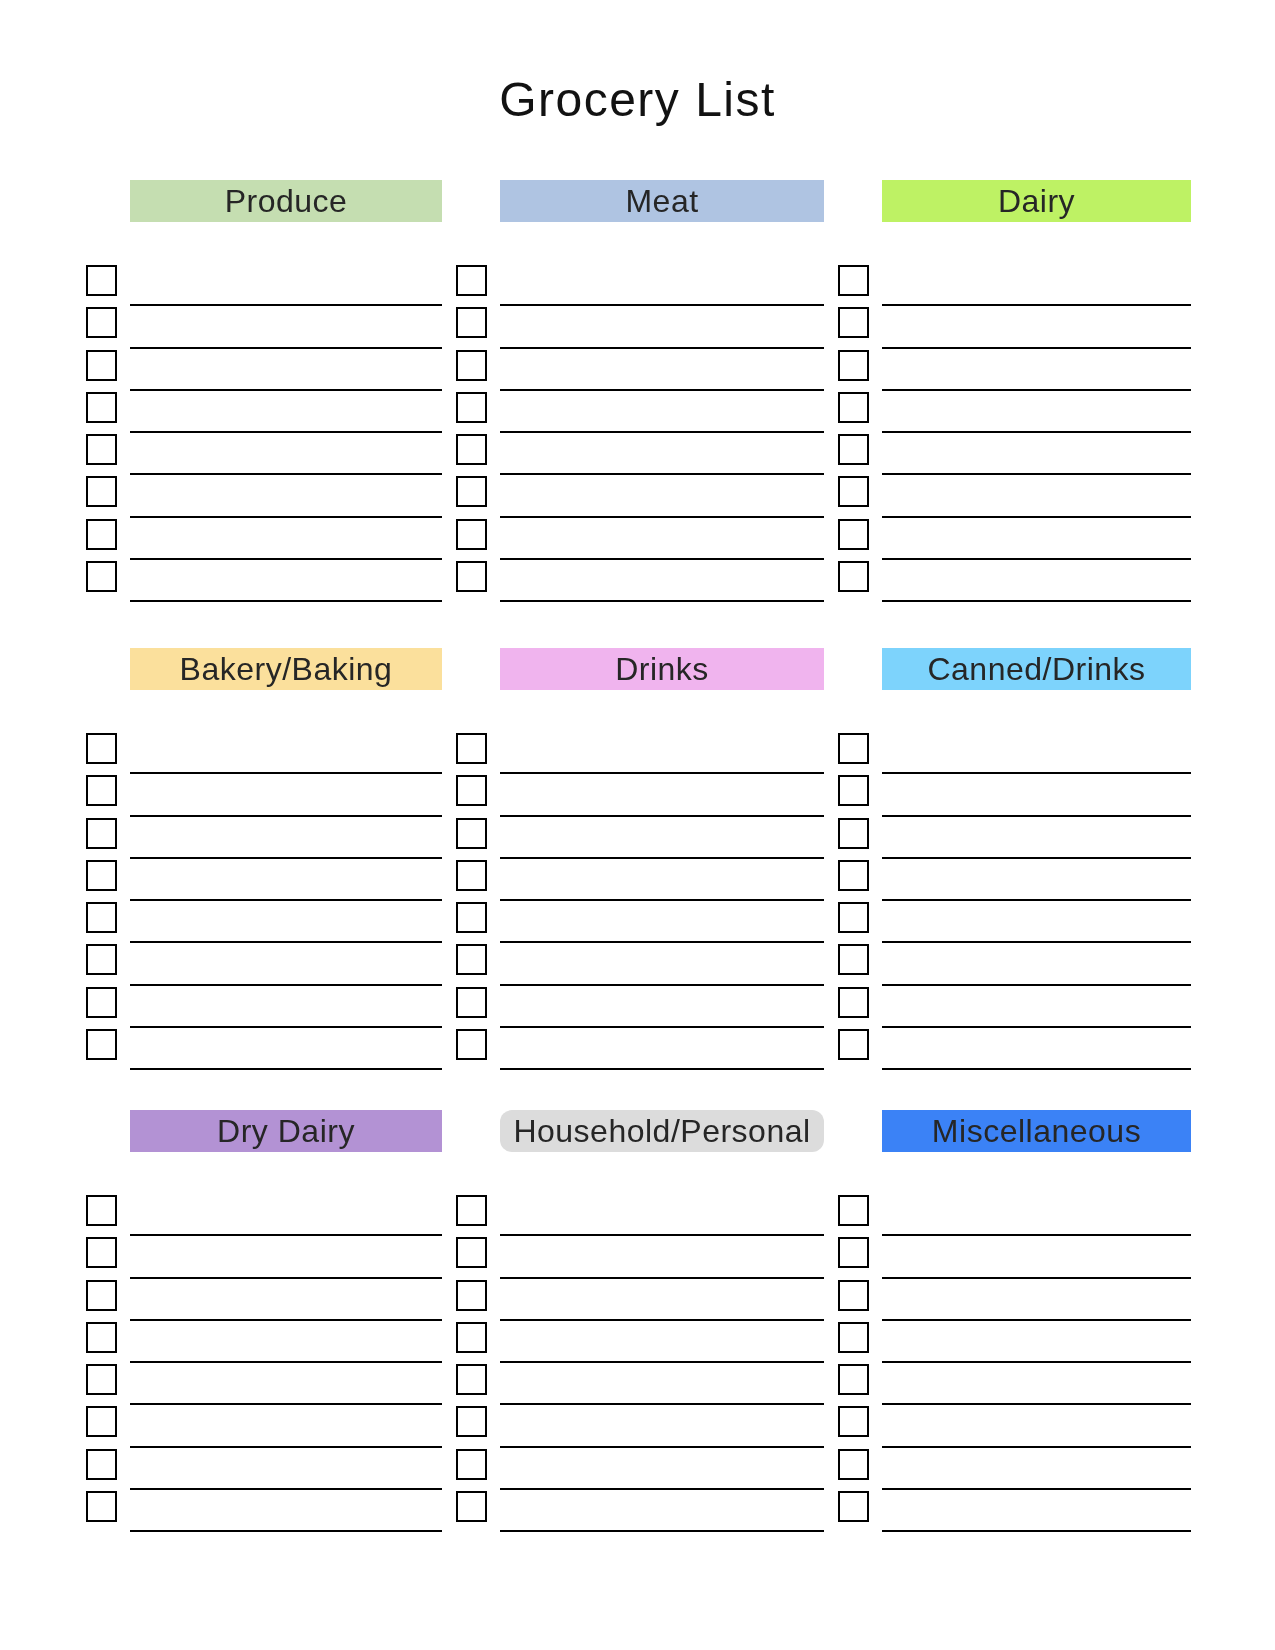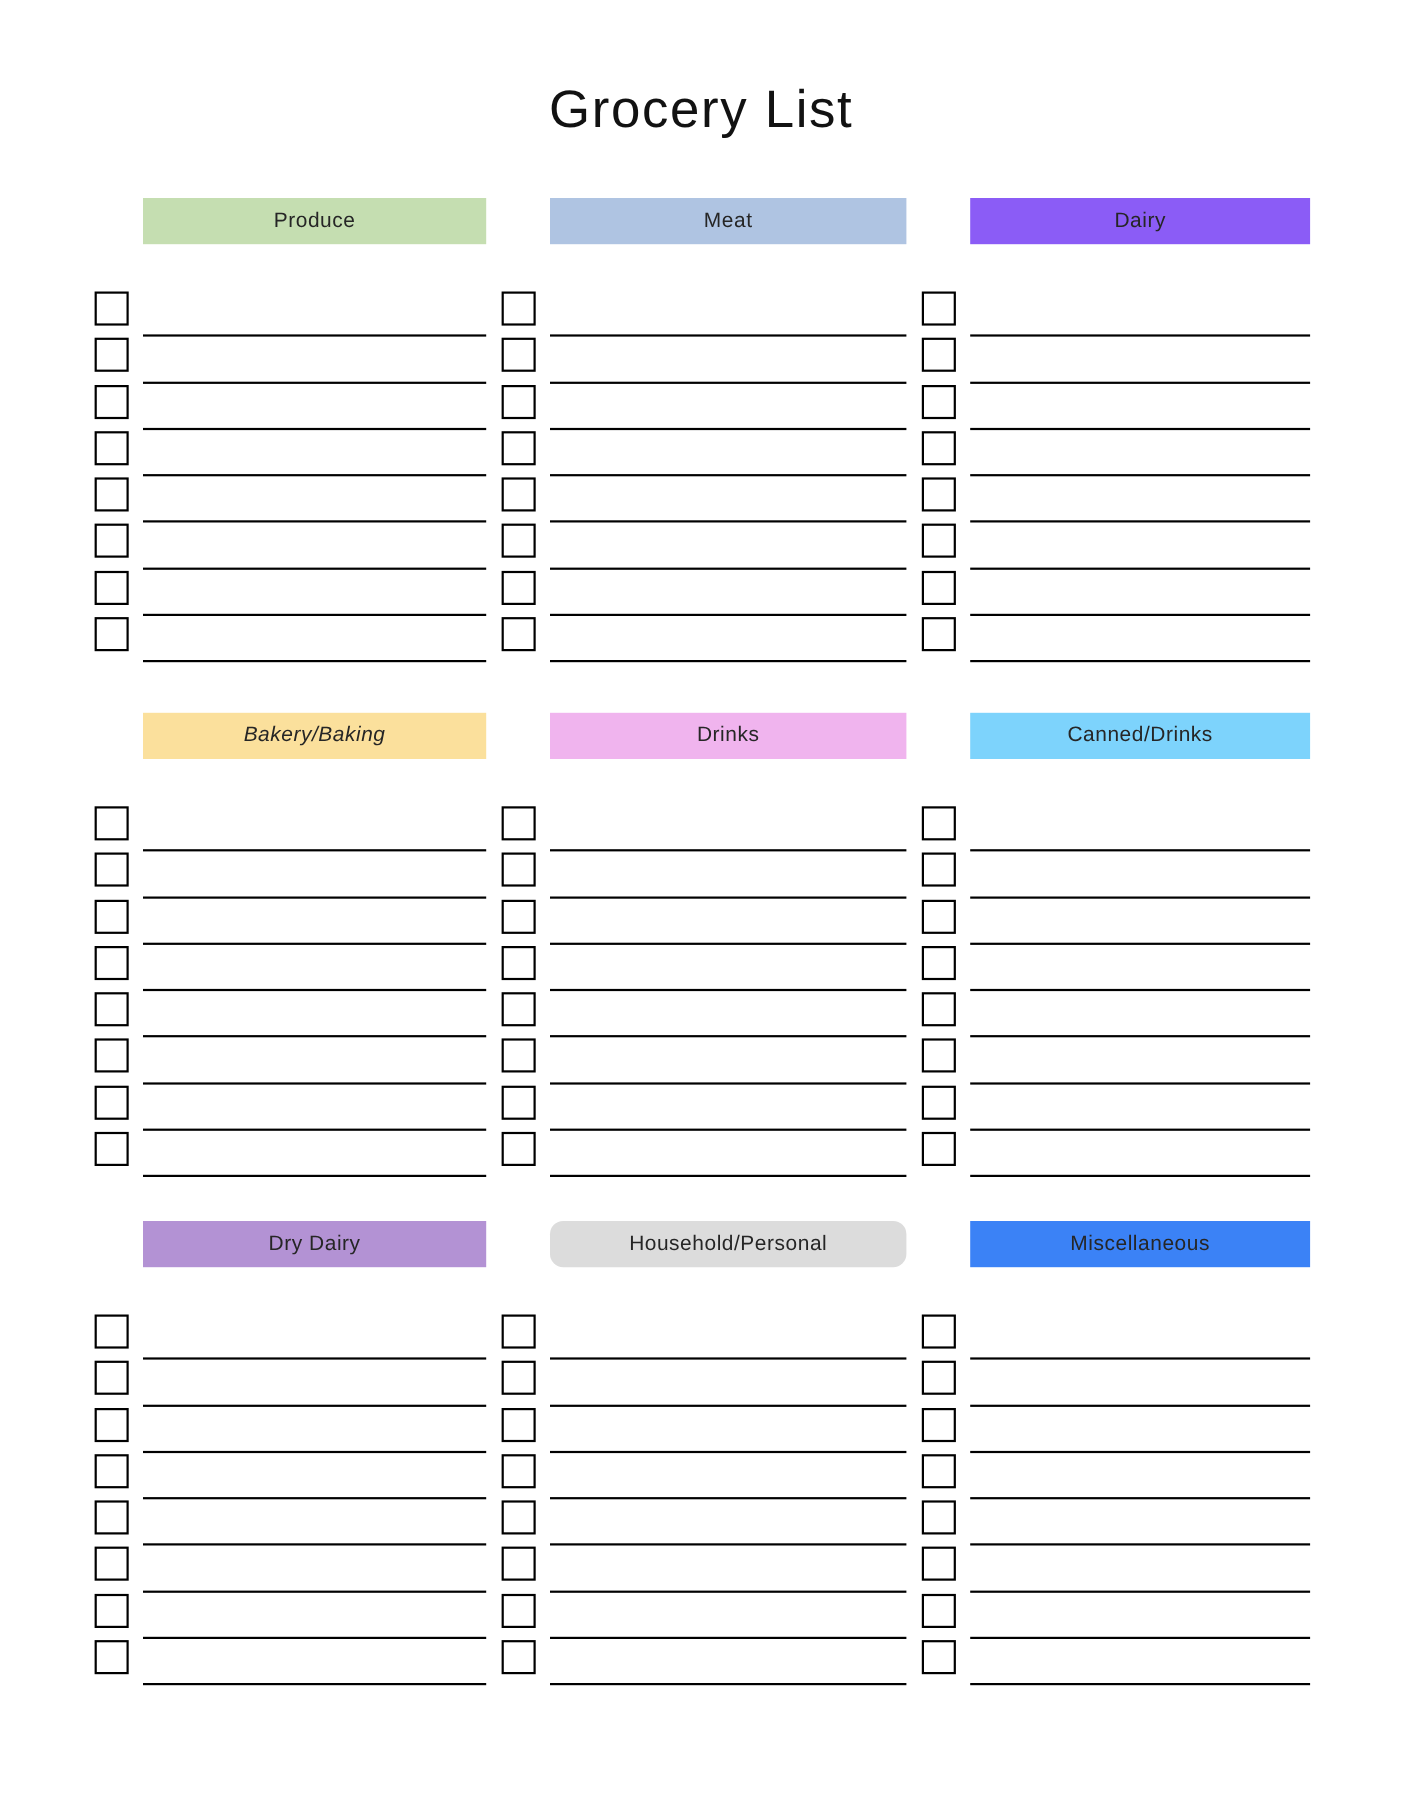--- a/index.html
+++ b/index.html
@@ -17,21 +17,21 @@
     position:absolute;left:86px;
     display:grid;grid-template-columns:356px 368px 353px;column-gap:14px;
   }
   .band-1{top:180px;}
   .band-2{top:648px;}
   .band-3{top:1110px;}
   .sec{position:relative;}
   .hdr{
     height:42px;margin-left:44px;margin-bottom:42px;
     display:flex;align-items:center;justify-content:center;
-    font-size:19px;font-weight:400;color:#262626;letter-spacing:0.5px;
+    font-size:32px;font-weight:400;color:#262626;letter-spacing:0.5px;
   }
   .item-row{position:relative;height:42.3px;}
   .cb{
     position:absolute;left:0;top:1px;width:31px;height:31px;
     border:2.4px solid #000;box-sizing:border-box;background:#fff;
     display:inline-block;
   }
   .wl{
     position:absolute;left:44px;right:0;bottom:0;height:0;
     border-bottom:2.6px solid #000;display:inline-block;
@@ -113,21 +113,21 @@
             <span class="cb"></span>
             <span class="wl"></span>
           </div>
           <div class="item-row">
             <span class="cb"></span>
             <span class="wl"></span>
           </div>
         </div>
     </section>
     <section class="sec">
-      <div class="hdr" style="background: #8b5cf6;">Dairy</div>
+      <div class="hdr" style="background: #bef264;">Dairy</div>
       <div class="rows">
           <div class="item-row">
             <span class="cb"></span>
             <span class="wl"></span>
           </div>
           <div class="item-row">
             <span class="cb"></span>
             <span class="wl"></span>
           </div>
           <div class="item-row">
@@ -153,21 +153,21 @@
           <div class="item-row">
             <span class="cb"></span>
             <span class="wl"></span>
           </div>
         </div>
     </section>
   </div>
 
   <div class="band band-2">
     <section class="sec">
-      <div class="hdr" style="background: rgb(251, 224, 156); font-style: italic;">Bakery/Baking</div>
+      <div class="hdr" style="background: rgb(251, 224, 156);">Bakery/Baking</div>
       <div class="rows">
           <div class="item-row">
             <span class="cb"></span>
             <span class="wl"></span>
           </div>
           <div class="item-row">
             <span class="cb"></span>
             <span class="wl"></span>
           </div>
           <div class="item-row">

